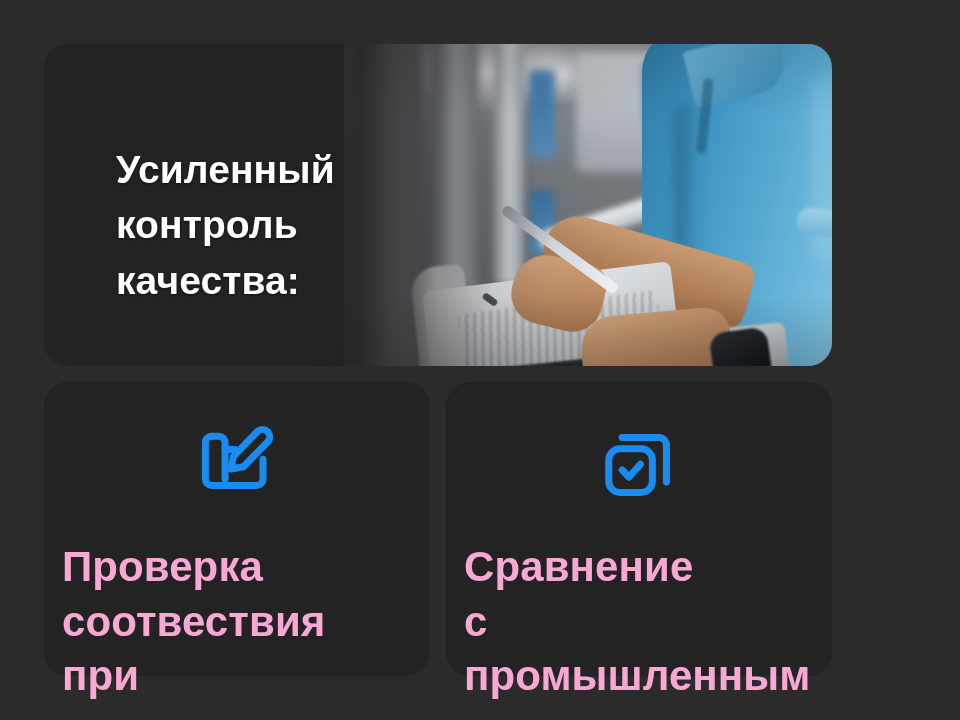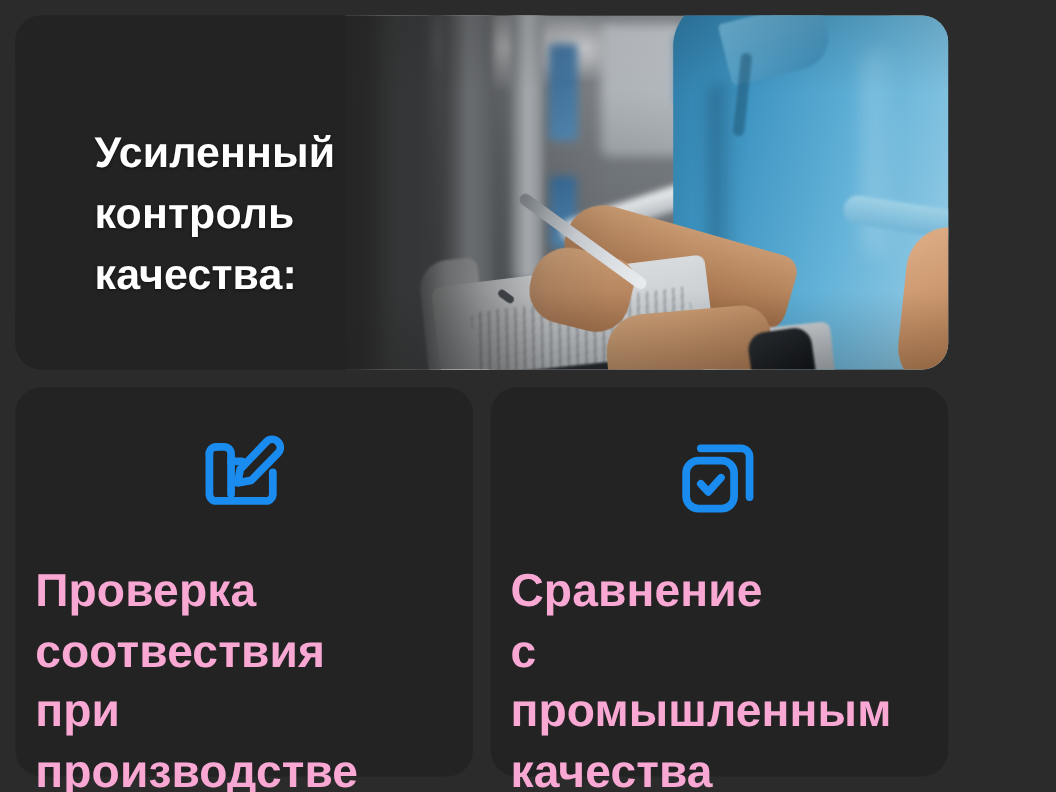--- a/index.html
+++ b/index.html
@@ -14,21 +14,21 @@
     background: #2b2b2b;
     font-family: "Liberation Sans", "DejaVu Sans", sans-serif;
     -webkit-font-smoothing: antialiased;
   }
 
   .poster {
     position: relative;
     width: 876px;
     height: 720px;
     background: #2b2b2b;
-    padding: 14px;
+    padding: 44px;
     display: flex;
     flex-direction: column;
     gap: 16px;
   }
 
   
   .hero-card {
     position: relative;
     width: 100%;
     height: 322px;

